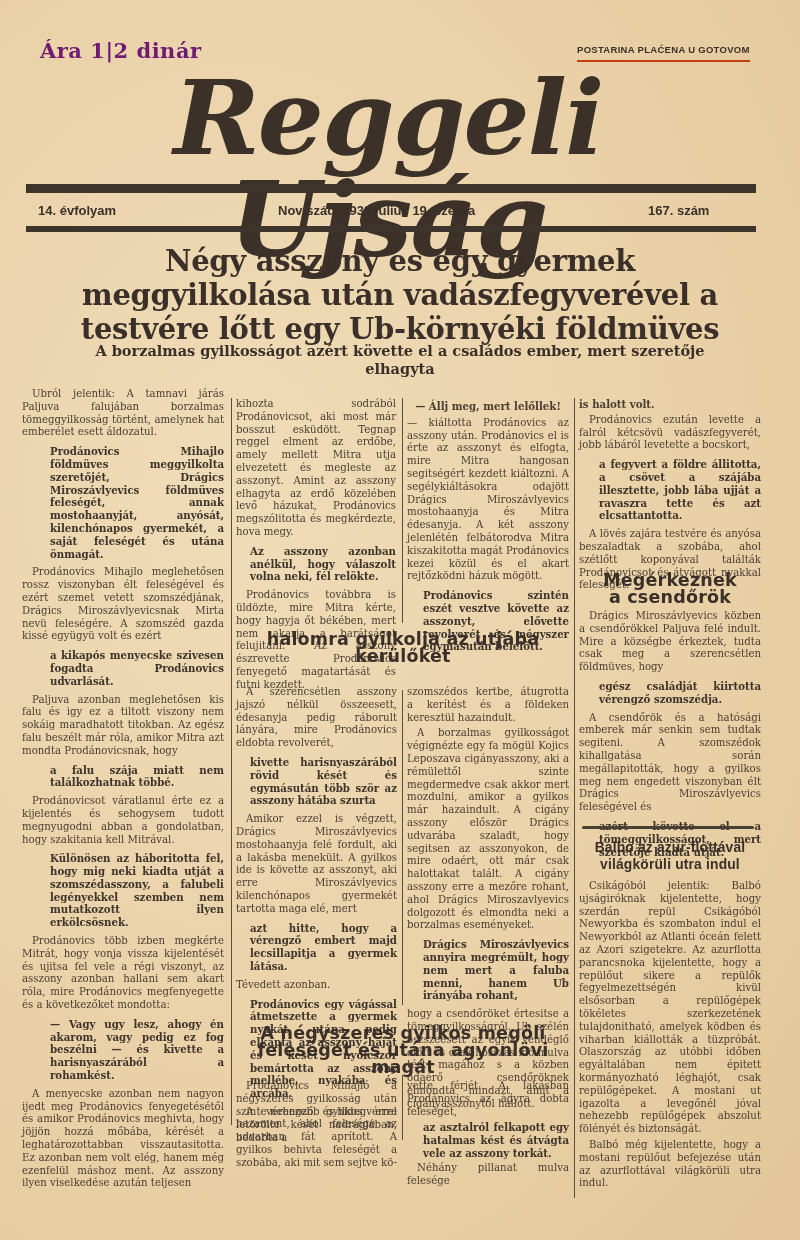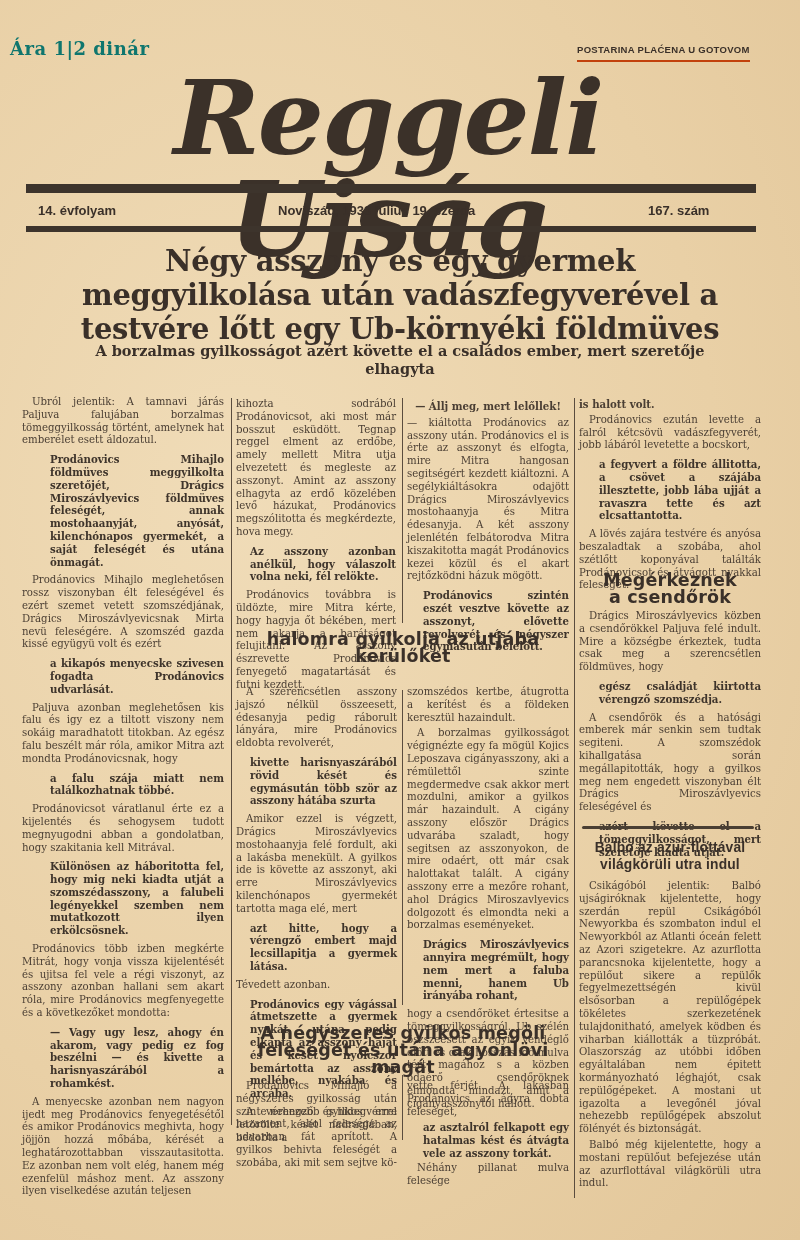--- a/index.html
+++ b/index.html
@@ -7,21 +7,21 @@
   body {
     background: #ecd5ad;
     background-image: radial-gradient(ellipse at 30% 40%, #f0dcb8 0%, #e9d0a6 60%, #e2c699 100%);
     font-family: "DejaVu Serif", serif;
     color: #3b3128;
     position: relative;
   }
   .page { position: absolute; left: 0; top: 0; width: 800px; height: 1240px; }
 
   
-  .price { position: absolute; left: 10px; top: 38px; font-family: "DejaVu Serif", serif; font-weight: bold; font-size: 18px; color: #0f766e; letter-spacing: 0.5px; }
+  .price { position: absolute; left: 40px; top: 38px; font-family: "DejaVu Serif", serif; font-weight: bold; font-size: 21px; color: #701a75; letter-spacing: 0.5px; }
   .postage { position: absolute; left: 577px; top: 44px; font-family: "Liberation Sans", sans-serif; font-weight: bold; font-size: 9.5px; color: #3a3029; letter-spacing: 0.3px; border-bottom: 2px solid #c2410c; padding-bottom: 5px; }
   .title { position: absolute; left: 18px; top: 66px; width: 740px; text-align: center; font-family: "DejaVu Serif", serif; font-weight: bold; font-style: italic; font-size: 104px; line-height: 1; color: #3b3129; letter-spacing: -2px; transform: scaleY(0.98); }
   .rule-thick { position: absolute; left: 26px; width: 730px; background: #3d342c; }
   .issue-row { position: absolute; left: 38px; top: 203px; width: 720px; font-family: "Liberation Sans", sans-serif; font-weight: bold; font-size: 13px; color: #3a3029; }
   .issue-row span { position: absolute; top: 0; }
 
   
   .headline { position: absolute; left: 20px; top: 244px; width: 760px; text-align: center; font-family: "DejaVu Serif", serif; font-weight: bold; font-size: 29px; line-height: 34px; color: #3a3029; letter-spacing: -0.3px; }
   .subhead { position: absolute; left: 60px; top: 342px; width: 680px; text-align: center; font-family: "DejaVu Serif", serif; font-weight: bold; font-size: 14.5px; line-height: 18px; color: #3a3029; }
 
@@ -61,21 +61,21 @@
   </div>
   <div class="subhead">A borzalmas gyilkosságot azért követte el a családos ember, mert szeretője elhagyta</div>
 
   <div class="vrule" style="left:231px;top:398px;height:322px;"></div>
   <div class="vrule" style="left:231px;top:625px;height:500px;"></div>
   <div class="vrule" style="left:402px;top:398px;height:225px;"></div>
   <div class="vrule" style="left:402px;top:690px;height:315px;"></div>
   <div class="vrule" style="left:402px;top:1075px;height:65px;"></div>
   <div class="vrule" style="left:574px;top:398px;height:800px;"></div>
 
-  <div class="col" style="left:22px;top:396px;width:202px;">
+  <div class="col" style="left:22px;top:388px;width:202px;">
     <p>Ubról jelentik: A tamnavi járás Paljuva falujában borzalmas tömeggyilkosság történt, amelynek hat emberélet esett áldozatul.</p>
     <p class="bold">Prodánovics Mihajlo földmüves meggyilkolta szeretőjét, Drágics Miroszávlyevics földmüves feleségét, annak mostohaanyját, anyósát, kilenchónapos gyermekét, a saját feleségét és utána önmagát.</p>
     <p>Prodánovics Mihajlo meglehetősen rossz viszonyban élt feleségével és ezért szemet vetett szomszédjának, Drágics Miroszávlyevicsnak Mirta nevü feleségére. A szomszéd gazda kissé együgyü volt és ezért</p>
     <p class="bold">a kikapós menyecske szivesen fogadta Prodánovics udvarlását.</p>
     <p>Paljuva azonban meglehetősen kis falu és igy ez a tiltott viszony nem sokáig maradhatott titokban. Az egész falu beszélt már róla, amikor Mitra azt mondta Prodánovicsnak, hogy</p>
     <p class="bold">a falu szája miatt nem találkozhatnak többé.</p>
     <p>Prodánovicsot váratlanul érte ez a kijelentés és sehogysem tudott megnyugodni abban a gondolatban, hogy szakitania kell Mitrával.</p>
     <p class="bold">Különösen az háboritotta fel, hogy mig neki kiadta utját a szomszédasszony, a falubeli legényekkel szemben nem mutatkozott ilyen erkölcsösnek.</p>
     <p>Prodánovics több izben megkérte Mitrát, hogy vonja vissza kijelentését és ujitsa fel vele a régi viszonyt, az asszony azonban hallani sem akart róla, mire Prodánovics megfenyegette és a következőket mondotta:</p>
     <p class="bold">— Vagy ugy lesz, ahogy én akarom, vagy pedig ez fog beszélni — és kivette a harisnyaszárából a rohamkést.</p>

